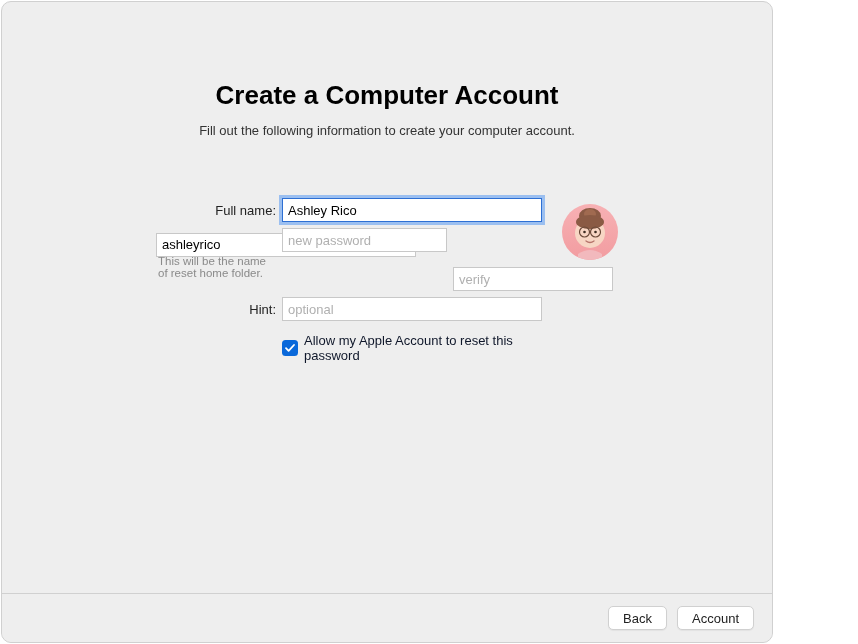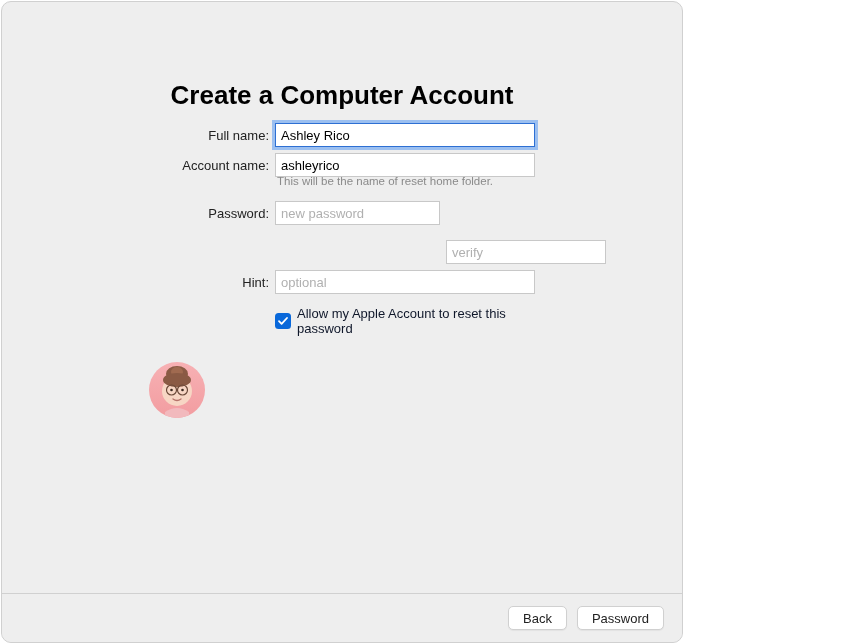--- a/index.html
+++ b/index.html
@@ -8,21 +8,21 @@
       padding: 0;
     }
     body {
       font-family: -apple-system, BlinkMacSystemFont, "Helvetica Neue", Arial, sans-serif;
       background: #fff;
       width: 858px;
       height: 644px;
       overflow: hidden;
     }
     .window {
-      width: 682px;
+      width: 772px;
       height: 642px;
       margin: 1px;
       background: #eeeeee;
       border-radius: 10px;
       border: 1px solid #d0d0d0;
       display: flex;
       flex-direction: column;
       position: relative;
     }
     .content {
@@ -38,21 +38,21 @@
       color: #000;
       margin-bottom: 12px;
     }
     .subtitle {
       font-size: 13px;
       color: #333;
       margin-bottom: 60px;
     }
     .form-region {
       display: flex;
-      flex-direction: column;
+      flex-direction: row;
       align-items: flex-start;
       gap: 20px;
     }
     .form-grid {
       display: grid;
       grid-template-columns: 120px 260px;
       row-gap: 6px;
       column-gap: 6px;
       align-items: center;
     }
@@ -156,34 +156,33 @@
       cursor: pointer;
       box-shadow: 0 1px 1px rgba(0,0,0,0.05);
     }
   </style>
 </head>
 <body>
 
 <div class="window">
   <div class="content">
     <h1 class="heading">Create a Computer Account</h1>
+    <p class="subtitle">Fill out the following information to create your computer account.</p>
 
     <div class="form-region">
       <div class="form-grid">
 
         <label class="form-label">Full name:</label>
         <input class="text-input focused" type="text" value="Ashley Rico" style="">
 
-        <label class="form-label">Account name:</label>
         <div>
           <input class="text-input" type="text" value="ashleyrico" style="">
           <div class="helper-text">This will be the name of reset home folder.</div>
         </div>
 
-        <label class="form-label">Password:</label>
         <div class="password-row">
           <input class="text-input" type="password" placeholder="new password" style="">
           <input class="text-input verify" type="password" placeholder="verify" style="">
         </div>
 
         <label class="form-label">Hint:</label>
         <input class="text-input" type="text" placeholder="optional" style="">
 
         <div></div>
         <div class="checkbox-row">
@@ -210,15 +209,15 @@
           <circle cx="33.5" cy="28" r="1.3" fill="#3a2a20"></circle>
           <path d="M24 37 Q28 40 32 37" stroke="#b5736a" stroke-width="1.3" fill="none" stroke-linecap="round"></path>
           <path d="M16 50 Q28 42 40 50 L40 56 L16 56 Z" fill="#f2b9bd"></path>
         </svg>
       </div>
     </div>
   </div>
 
   <div class="footer">
     <button class="button">Back</button>
-    <button class="button">Password</button>
+    <button class="button">Account</button>
   </div>
 </div>
 
 </body></html>

